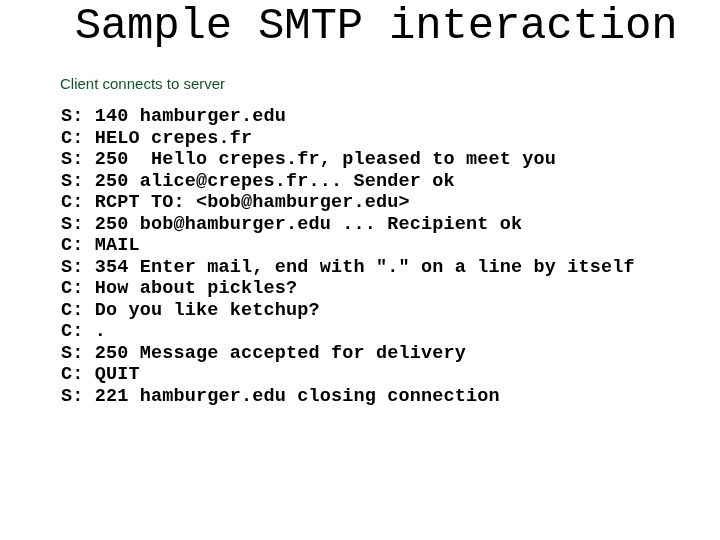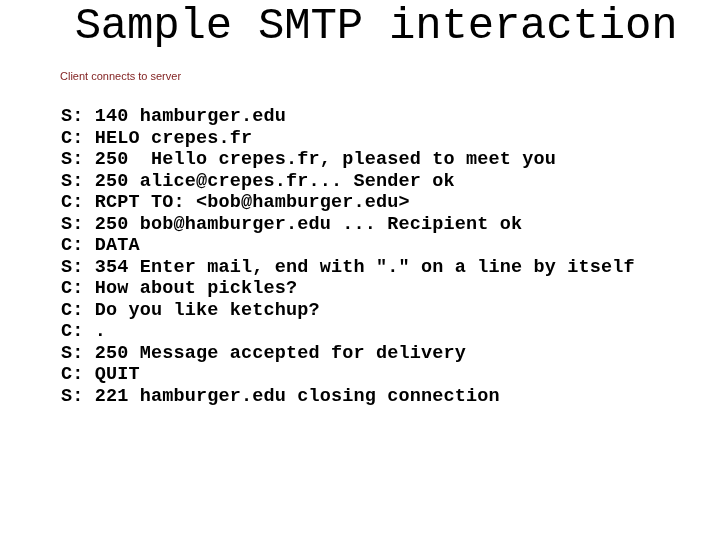--- a/index.html
+++ b/index.html
@@ -40,26 +40,26 @@
     line-height: 52px;
     letter-spacing: -0.2px;
     color: #000000;
     white-space: pre;
   }
 
   
   .slide-subtitle {
     position: absolute;
     left: 60px;
-    top: 67px;
+    top: 75px;
     font-family: "Liberation Sans", sans-serif;
     font-weight: 400;
-    font-size: 11px;
+    font-size: 15px;
     line-height: 18px;
-    color: #7f1d1d;
+    color: #14532d;
     white-space: pre;
   }
 
   
   .transcript {
     position: absolute;
     left: 61px;
     top: 106px;
     font-family: "Liberation Mono", "DejaVu Sans Mono", monospace;
     font-weight: 700;
@@ -82,21 +82,21 @@
 
   <div class="slide-subtitle">Client connects to server</div>
 
   <div class="transcript">
     <div class="transcript-line">S: 140 hamburger.edu</div>
     <div class="transcript-line">C: HELO crepes.fr</div>
     <div class="transcript-line">S: 250  Hello crepes.fr, pleased to meet you</div>
     <div class="transcript-line">S: 250 alice@crepes.fr... Sender ok</div>
     <div class="transcript-line">C: RCPT TO: &lt;bob@hamburger.edu&gt;</div>
     <div class="transcript-line">S: 250 bob@hamburger.edu ... Recipient ok</div>
-    <div class="transcript-line">C: DATA</div>
+    <div class="transcript-line">C: MAIL</div>
     <div class="transcript-line">S: 354 Enter mail, end with "." on a line by itself</div>
     <div class="transcript-line">C: How about pickles?</div>
     <div class="transcript-line">C: Do you like ketchup?</div>
     <div class="transcript-line">C: .</div>
     <div class="transcript-line">S: 250 Message accepted for delivery</div>
     <div class="transcript-line">C: QUIT</div>
     <div class="transcript-line">S: 221 hamburger.edu closing connection</div>
   </div>
 
 </div>

